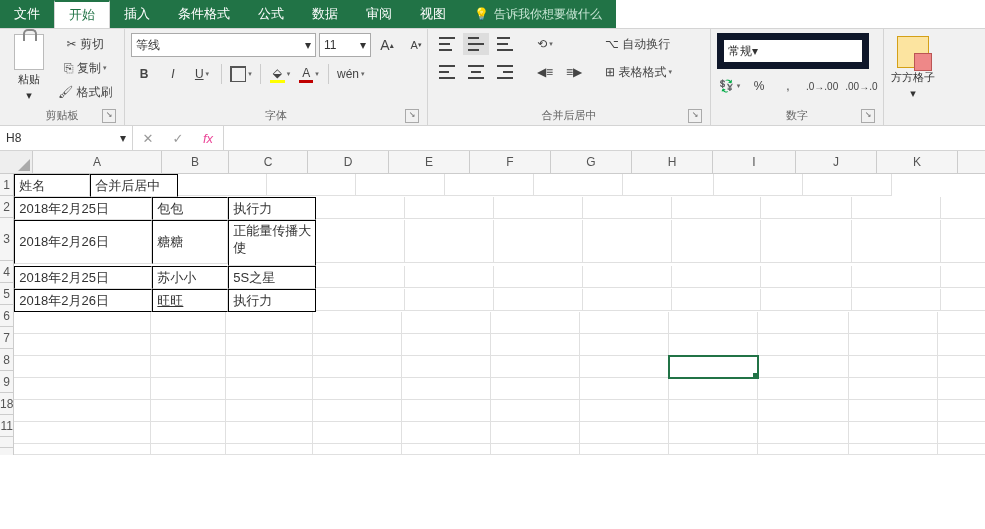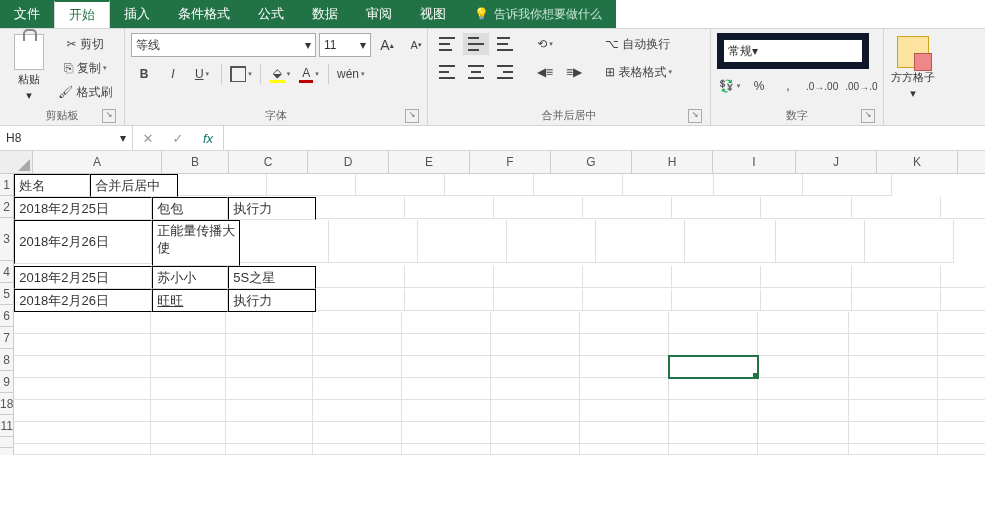--- a/index.html
+++ b/index.html
@@ -264,21 +264,21 @@
 </div>
 
 <div class="fxbar">
   <div class="namebox">
       <span>H8</span>
       <span class="dd">▾</span>
     </div>
   <div class="fx-btns">
     <div class="fx-btn">✕</div>
     <div class="fx-btn">✓</div>
-    <div class="fx-btn" style="font-style:italic;color:#0f766e">fx</div>
+    <div class="fx-btn" style="font-style:italic;color:#ec4899">fx</div>
   </div>
   <div class="fx-input"></div>
 </div>
 
 <div class="hdr-row">
   <div class="corner"></div>
   <div id="colhs" style="display:flex">
       <div class="colh" style="width: 128px;">A</div>
       <div class="colh" style="width: 66px;">B</div>
       <div class="colh" style="width: 78px;">C</div>
@@ -329,20 +329,21 @@
         <div class="cell" style="width: 80px; height: 21px;"></div>
         <div class="cell" style="width: 80px; height: 21px;"></div>
         <div class="cell" style="width: 80px; height: 21px;"></div>
         <div class="cell" style="width: 80px; height: 21px;"></div>
         <div class="cell" style="width: 82px; height: 21px;"></div>
         <div class="cell" style="width: 80px; height: 21px;"></div>
         <div class="cell" style="width: 80px; height: 21px;"></div>
       </div>
       <div class="row">
         <div class="cell b-l b-t" style="width: 128px; height: 42px;">2018年2月26日</div>
+        <div class="cell b-l b-t" style="width: 66px; height: 42px;">糖糖</div>
         <div class="cell b-l b-t b-r" style="width: 78px; height: 42px; white-space: normal; line-height: 1.3; align-items: flex-start; padding-top: 2px;">正能量传播大使</div>
         <div class="cell" style="width: 80px; height: 42px;"></div>
         <div class="cell" style="width: 80px; height: 42px;"></div>
         <div class="cell" style="width: 80px; height: 42px;"></div>
         <div class="cell" style="width: 80px; height: 42px;"></div>
         <div class="cell" style="width: 80px; height: 42px;"></div>
         <div class="cell" style="width: 82px; height: 42px;"></div>
         <div class="cell" style="width: 80px; height: 42px;"></div>
         <div class="cell" style="width: 80px; height: 42px;"></div>
       </div>

